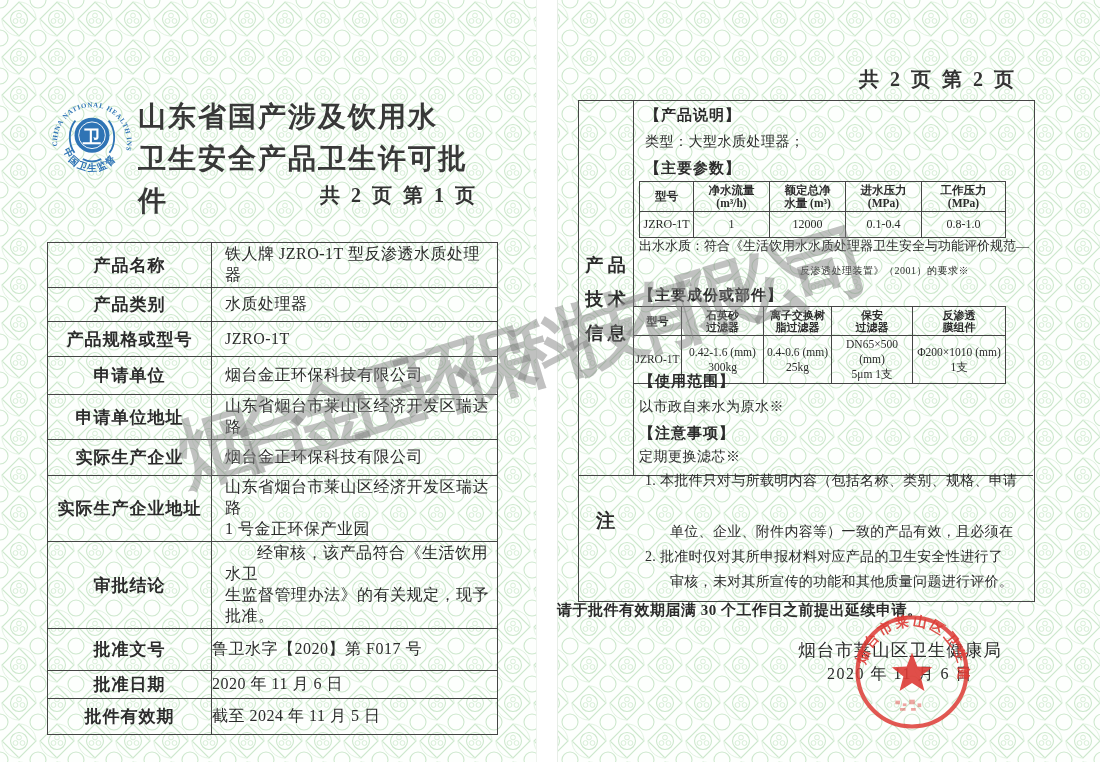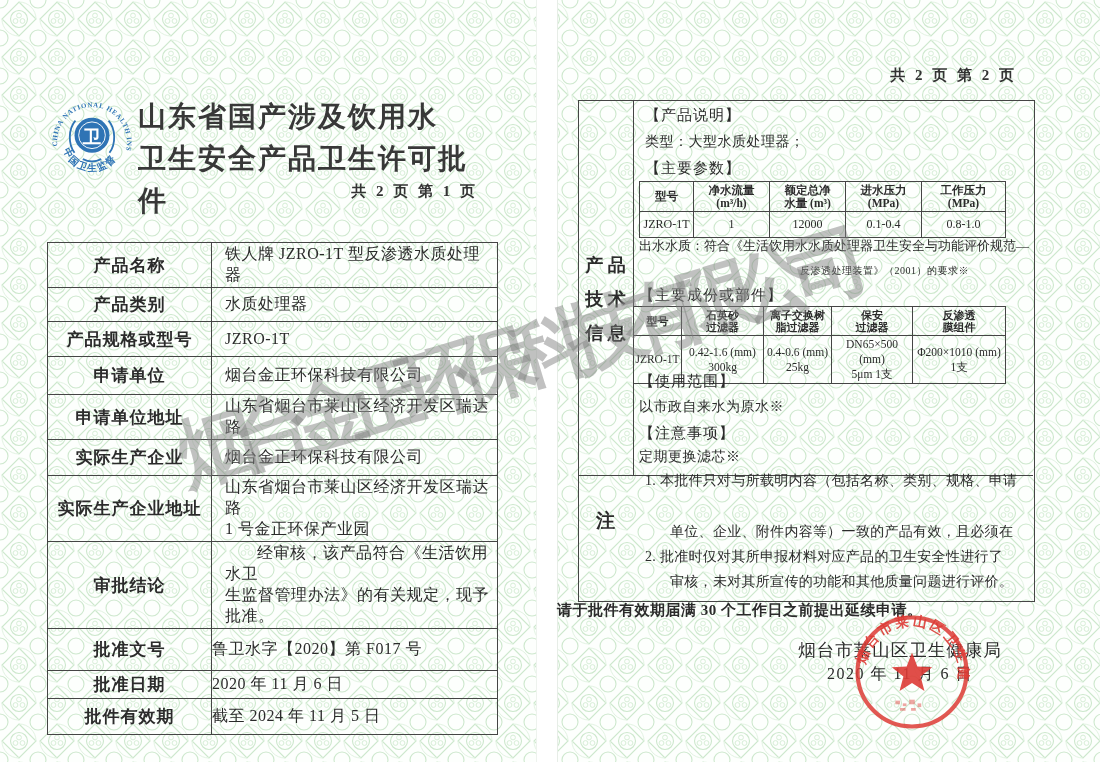--- a/index.html
+++ b/index.html
@@ -11,39 +11,39 @@
   }
   .abs{position:absolute;}
   
   #bg-pattern{position:absolute;left:0;top:0;width:1100px;height:762px;z-index:0;}
   .gutter{position:absolute;left:536px;top:0;width:20px;height:762px;background:#ffffff;
           border-left:1px solid #eef3ee;border-right:1px solid #e7ede7;z-index:1;}
   
   .layer{z-index:2;}
   .doc-title{left:138px;top:96px;width:344px;font-size:28px;font-weight:bold;
              letter-spacing:2px;line-height:42px;color:#383838;}
-  .page-info{font-size:15px;font-weight:bold;letter-spacing:3px;color:#333;text-align:right;}
+  .page-info{font-size:20px;font-weight:bold;letter-spacing:3px;color:#333;text-align:right;}
   #page-info-1{left:280px;top:182px;width:198px;}
   #page-info-2{left:820px;top:66px;width:197px;}
   
   table{border-collapse:collapse;table-layout:fixed;}
   #left-table{left:47px;top:242px;width:451px;z-index:2;position:absolute;}
   #left-table td{border:1px solid #454545;overflow:hidden;}
   #left-table td.lbl{width:161px;text-align:center;font-size:17px;font-weight:600;letter-spacing:1px;}
   #left-table td.val{font-size:16px;padding-left:13px;letter-spacing:0.5px;}
   #left-table td.val.center{text-align:left;padding-left:0;}
   .indent1{text-indent:2em;}
   
   #rp-box{left:578px;top:100px;width:455px;height:500px;border:1.5px solid #454545;z-index:2;}
   #rp-label-col{left:578px;top:100px;width:55px;height:375px;border-right:1px solid #454545;z-index:2;}
   #rp-divider{left:578px;top:475px;width:455px;height:0;border-top:1px solid #454545;z-index:2;}
   .side-label{left:578px;top:248px;width:55px;text-align:center;font-size:18px;font-weight:600;
               line-height:34px;z-index:3;}
   #note-label{left:578px;top:508px;width:55px;text-align:center;font-size:19px;font-weight:600;z-index:3;}
-  .sec-head{font-size:15px;font-weight:normal;letter-spacing:1px;z-index:3;}
+  .sec-head{font-size:15px;font-weight:bold;letter-spacing:1px;z-index:3;}
   .body-line{font-size:14px;letter-spacing:0.5px;z-index:3;}
   
   .mini td{border:1px solid #454545;text-align:center;vertical-align:middle;line-height:13px;}
   #params-table{left:639px;top:181px;width:366px;position:absolute;z-index:3;}
   #params-table td.h{font-size:11.5px;font-weight:600;height:27px;}
   #params-table td.d{font-size:12px;height:23px;}
   #comp-table{left:633px;top:306px;width:372px;position:absolute;z-index:3;}
   #comp-table td.h{font-size:11px;font-weight:600;height:26px;line-height:12.5px;}
   #comp-table td.d{font-size:11.5px;height:32px;line-height:15px;}
   .note-line{left:645px;width:385px;font-size:14px;letter-spacing:0.3px;z-index:3;}

